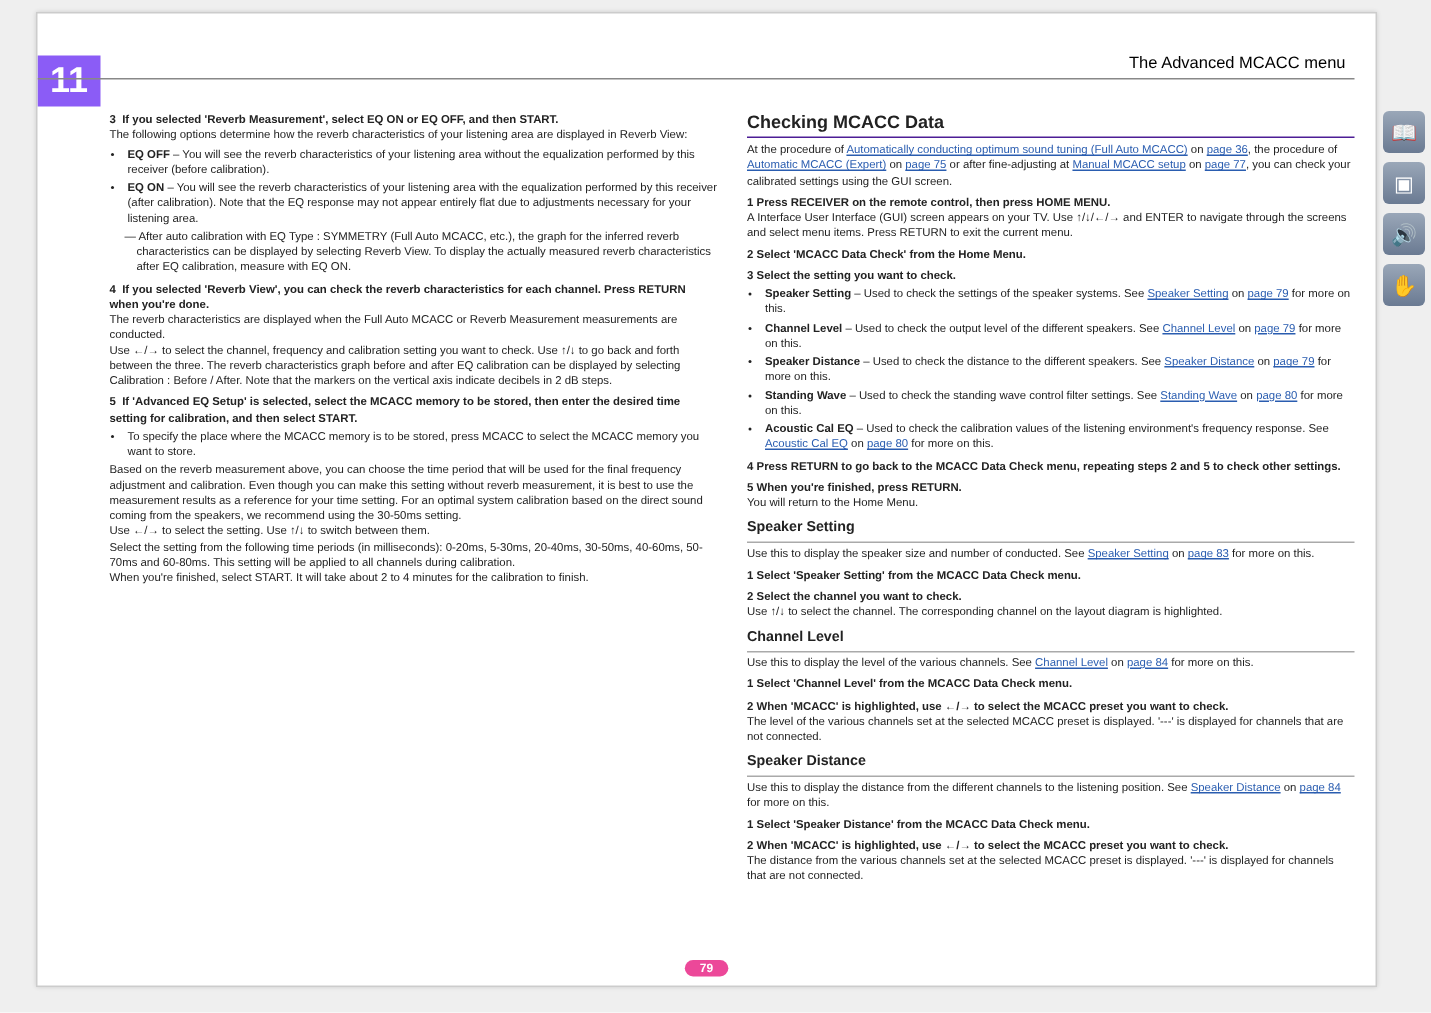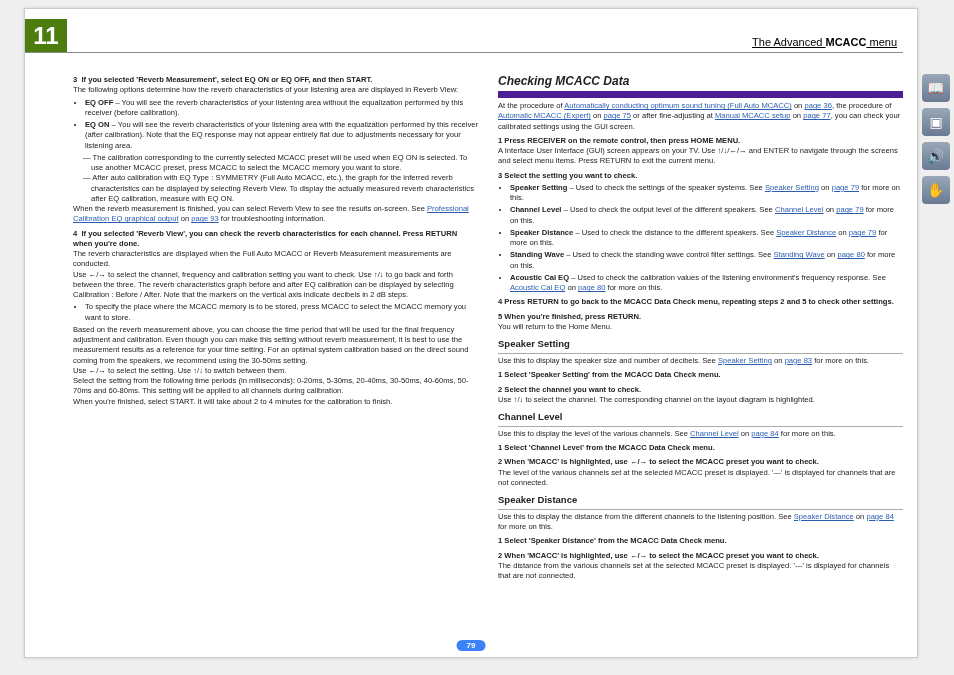--- a/index.html
+++ b/index.html
@@ -15,72 +15,72 @@
     background: #fff;
     margin: 8px 36px 8px 24px;
     height: 650px;
     position: relative;
     border: 1px solid #ccc;
     box-shadow: 0 0 3px rgba(0,0,0,0.15);
     overflow: hidden;
   }
   .chapter-badge {
     position: absolute;
-    top: 10px; left: 0;
+    top: 28px; left: 0;
     width: 42px; height: 34px;
-    background: #4d7c0f;
+    background: #8b5cf6;
     color: #fff;
     font-weight: bold;
     font-size: 24px;
     display: flex;
     align-items: center;
     justify-content: center;
   }
   .header-bar {
     position: absolute;
     top: 10px; left: 0; right: 14px;
     height: 34px;
     border-bottom: 1px solid #888;
     display: flex;
     justify-content: flex-end;
     align-items: flex-end;
     padding-right: 6px;
     padding-bottom: 4px;
     font-size: 11px;
     color: #000;
   }
-  .header-bar .hb-label { font-weight: normal; text-decoration: underline; }
-  .header-bar .hb-bold { font-weight: bold; }
+  .header-bar .hb-label { font-weight: normal; }
+  .header-bar .hb-bold { font-weight: normal; }
   .content {
     position: absolute;
     top: 62px;
     left: 48px;
     right: 14px;
     bottom: 30px;
     display: flex;
     gap: 20px;
     font-size: 7.6px;
     line-height: 1.35;
     color: #222;
   }
   .col { flex: 1 1 50%; }
-  h2 { font-size: 12px; font-weight: bold; margin: 2px 0 3px 0; border-bottom: 7px solid #4c1d95; padding-bottom:2px;font-style:italic;}
+  h2 { font-size: 12px; font-weight: bold; margin: 2px 0 3px 0; border-bottom: 1px solid #4c1d95; padding-bottom:2px;}
   h3 { font-size: 9.5px; font-weight: bold; margin: 6px 0 2px 0; border-bottom: 1px solid #aaa; padding-bottom:2px;}
   .step { margin-top: 4px; }
   .step .snum { font-weight: bold; display: inline; }
   .step .stxt { font-weight: bold; display: inline; }
   p { margin: 0 0; }
   .bullets { margin: 2px 0 2px 12px; }
   .bullets li { margin-bottom: 2px; }
   .dash { margin-left: 10px; text-indent: -8px; padding-left: 8px;}
   a.doclink { color: #2a5db0; text-decoration: underline; cursor: pointer;}
   .page-num {
     position: absolute;
     bottom: 6px; left: 50%; transform: translateX(-50%);
-    background: #3b82f6;
+    background: #ec4899;
     color: #fff;
     font-size: 8px;
     font-weight: bold;
     padding: 1px 10px;
     border-radius: 8px;
   }
   .side-icons {
     position: absolute;
     right: 4px;
     top: 74px;
@@ -114,71 +114,68 @@
     <div class="col">
       <div class="step">
         <span class="snum">3</span>
         &nbsp;<span class="stxt">If you selected 'Reverb Measurement', select EQ ON or EQ OFF, and then START.</span>
       </div>
       <p>The following options determine how the reverb characteristics of your listening area are displayed in Reverb View:</p>
       <ul class="bullets">
         <li><b>EQ OFF</b><span> – You will see the reverb characteristics of your listening area without the equalization performed by this receiver (before calibration).</span></li>
         <li><b>EQ ON</b><span> – You will see the reverb characteristics of your listening area with the equalization performed by this receiver (after calibration). Note that the EQ response may not appear entirely flat due to adjustments necessary for your listening area.</span></li>
       </ul>
-      <p class="dash">— The calibration corresponding to the currently selected MCACC preset will be used when EQ ON is selected. To use another MCACC preset, press MCACC to select the MCACC memory you want to store.</p>
       <p class="dash">— After auto calibration with EQ Type : SYMMETRY (Full Auto MCACC, etc.), the graph for the inferred reverb characteristics can be displayed by selecting Reverb View. To display the actually measured reverb characteristics after EQ calibration, measure with EQ ON.</p>
-      <p>
-        <span>When the reverb measurement is finished, you can select Reverb View to see the results on-screen. See </span>
-        <a class="doclink">Professional Calibration EQ graphical output</a>
-        <span> on </span>
-        <a class="doclink">page 93</a>
-        <span> for troubleshooting information.</span>
-      </p>
 
       <div class="step">
         <span class="snum">4</span>
         &nbsp;<span class="stxt">If you selected 'Reverb View', you can check the reverb characteristics for each channel. Press RETURN when you're done.</span>
       </div>
       <p>The reverb characteristics are displayed when the Full Auto MCACC or Reverb Measurement measurements are conducted.</p>
       <p>Use ←/→ to select the channel, frequency and calibration setting you want to check. Use ↑/↓ to go back and forth between the three. The reverb characteristics graph before and after EQ calibration can be displayed by selecting Calibration : Before / After. Note that the markers on the vertical axis indicate decibels in 2 dB steps.</p>
 
+      <div class="step">
+        <span class="snum">5</span>
+        &nbsp;<span class="stxt">If 'Advanced EQ Setup' is selected, select the MCACC memory to be stored, then enter the desired time setting for calibration, and then select START.</span>
+      </div>
       <ul class="bullets">
         <li>To specify the place where the MCACC memory is to be stored, press MCACC to select the MCACC memory you want to store.</li>
       </ul>
       <p>Based on the reverb measurement above, you can choose the time period that will be used for the final frequency adjustment and calibration. Even though you can make this setting without reverb measurement, it is best to use the measurement results as a reference for your time setting. For an optimal system calibration based on the direct sound coming from the speakers, we recommend using the 30-50ms setting.</p>
       <p>Use ←/→ to select the setting. Use ↑/↓ to switch between them.</p>
       <p>Select the setting from the following time periods (in milliseconds): 0-20ms, 5-30ms, 20-40ms, 30-50ms, 40-60ms, 50-70ms and 60-80ms. This setting will be applied to all channels during calibration.</p>
       <p>When you're finished, select START. It will take about 2 to 4 minutes for the calibration to finish.</p>
     </div>
 
     <div class="col">
       <h2>Checking MCACC Data</h2>
       <p>
         <span>At the procedure of </span><a class="doclink">Automatically conducting optimum sound tuning (Full Auto MCACC)</a> on <a class="doclink">page 36</a><span>, the procedure of </span><a class="doclink">Automatic MCACC (Expert)</a> on <a class="doclink">page 75</a><span> or after fine-adjusting at </span><a class="doclink">Manual MCACC setup</a> on <a class="doclink">page 77</a><span>, you can check your calibrated settings using the GUI screen.</span>
       </p>
 
       <div class="step"><span class="snum">1</span>&nbsp;<span class="stxt">Press RECEIVER on the remote control, then press HOME MENU.</span></div>
       <p>A Interface User Interface (GUI) screen appears on your TV. Use ↑/↓/←/→ and ENTER to navigate through the screens and select menu items. Press RETURN to exit the current menu.</p>
 
+      <div class="step"><span class="snum">2</span>&nbsp;<span class="stxt">Select 'MCACC Data Check' from the Home Menu.</span></div>
 
       <div class="step"><span class="snum">3</span>&nbsp;<span class="stxt">Select the setting you want to check.</span></div>
       <ul class="bullets">
         <li><b>Speaker Setting</b><span> – Used to check the settings of the speaker systems. See </span><a class="doclink">Speaker Setting</a> on <a class="doclink">page 79</a><span> for more on this.</span></li>
         <li><b>Channel Level</b><span> – Used to check the output level of the different speakers. See </span><a class="doclink">Channel Level</a> on <a class="doclink">page 79</a><span> for more on this.</span></li>
         <li><b>Speaker Distance</b><span> – Used to check the distance to the different speakers. See </span><a class="doclink">Speaker Distance</a> on <a class="doclink">page 79</a><span> for more on this.</span></li>
         <li><b>Standing Wave</b><span> – Used to check the standing wave control filter settings. See </span><a class="doclink">Standing Wave</a> on <a class="doclink">page 80</a><span> for more on this.</span></li>
         <li><b>Acoustic Cal EQ</b><span> – Used to check the calibration values of the listening environment's frequency response. See </span><a class="doclink">Acoustic Cal EQ</a> on <a class="doclink">page 80</a><span> for more on this.</span></li>
       </ul>
 
       <div class="step"><span class="snum">4</span>&nbsp;<span class="stxt">Press RETURN to go back to the MCACC Data Check menu, repeating steps 2 and 5 to check other settings.</span></div>
       <div class="step"><span class="snum">5</span>&nbsp;<span class="stxt">When you're finished, press RETURN.</span></div>
       <p>You will return to the Home Menu.</p>
 
       <h3>Speaker Setting</h3>
-      <p><span>Use this to display the speaker size and number of decibels. See </span><a class="doclink">Speaker Setting</a> on <a class="doclink">page 83</a><span> for more on this.</span></p>
+      <p><span>Use this to display the speaker size and number of conducted. See </span><a class="doclink">Speaker Setting</a> on <a class="doclink">page 83</a><span> for more on this.</span></p>
       <div class="step"><span class="snum">1</span>&nbsp;<span class="stxt">Select 'Speaker Setting' from the MCACC Data Check menu.</span></div>
       <div class="step"><span class="snum">2</span>&nbsp;<span class="stxt">Select the channel you want to check.</span></div>
       <p>Use ↑/↓ to select the channel. The corresponding channel on the layout diagram is highlighted.</p>
 
       <h3>Channel Level</h3>
       <p><span>Use this to display the level of the various channels. See </span><a class="doclink">Channel Level</a> on <a class="doclink">page 84</a><span> for more on this.</span></p>
       <div class="step"><span class="snum">1</span>&nbsp;<span class="stxt">Select 'Channel Level' from the MCACC Data Check menu.</span></div>
       <div class="step"><span class="snum">2</span>&nbsp;<span class="stxt">When 'MCACC' is highlighted, use ←/→ to select the MCACC preset you want to check.</span></div>
       <p>The level of the various channels set at the selected MCACC preset is displayed. '---' is displayed for channels that are not connected.</p>
 

